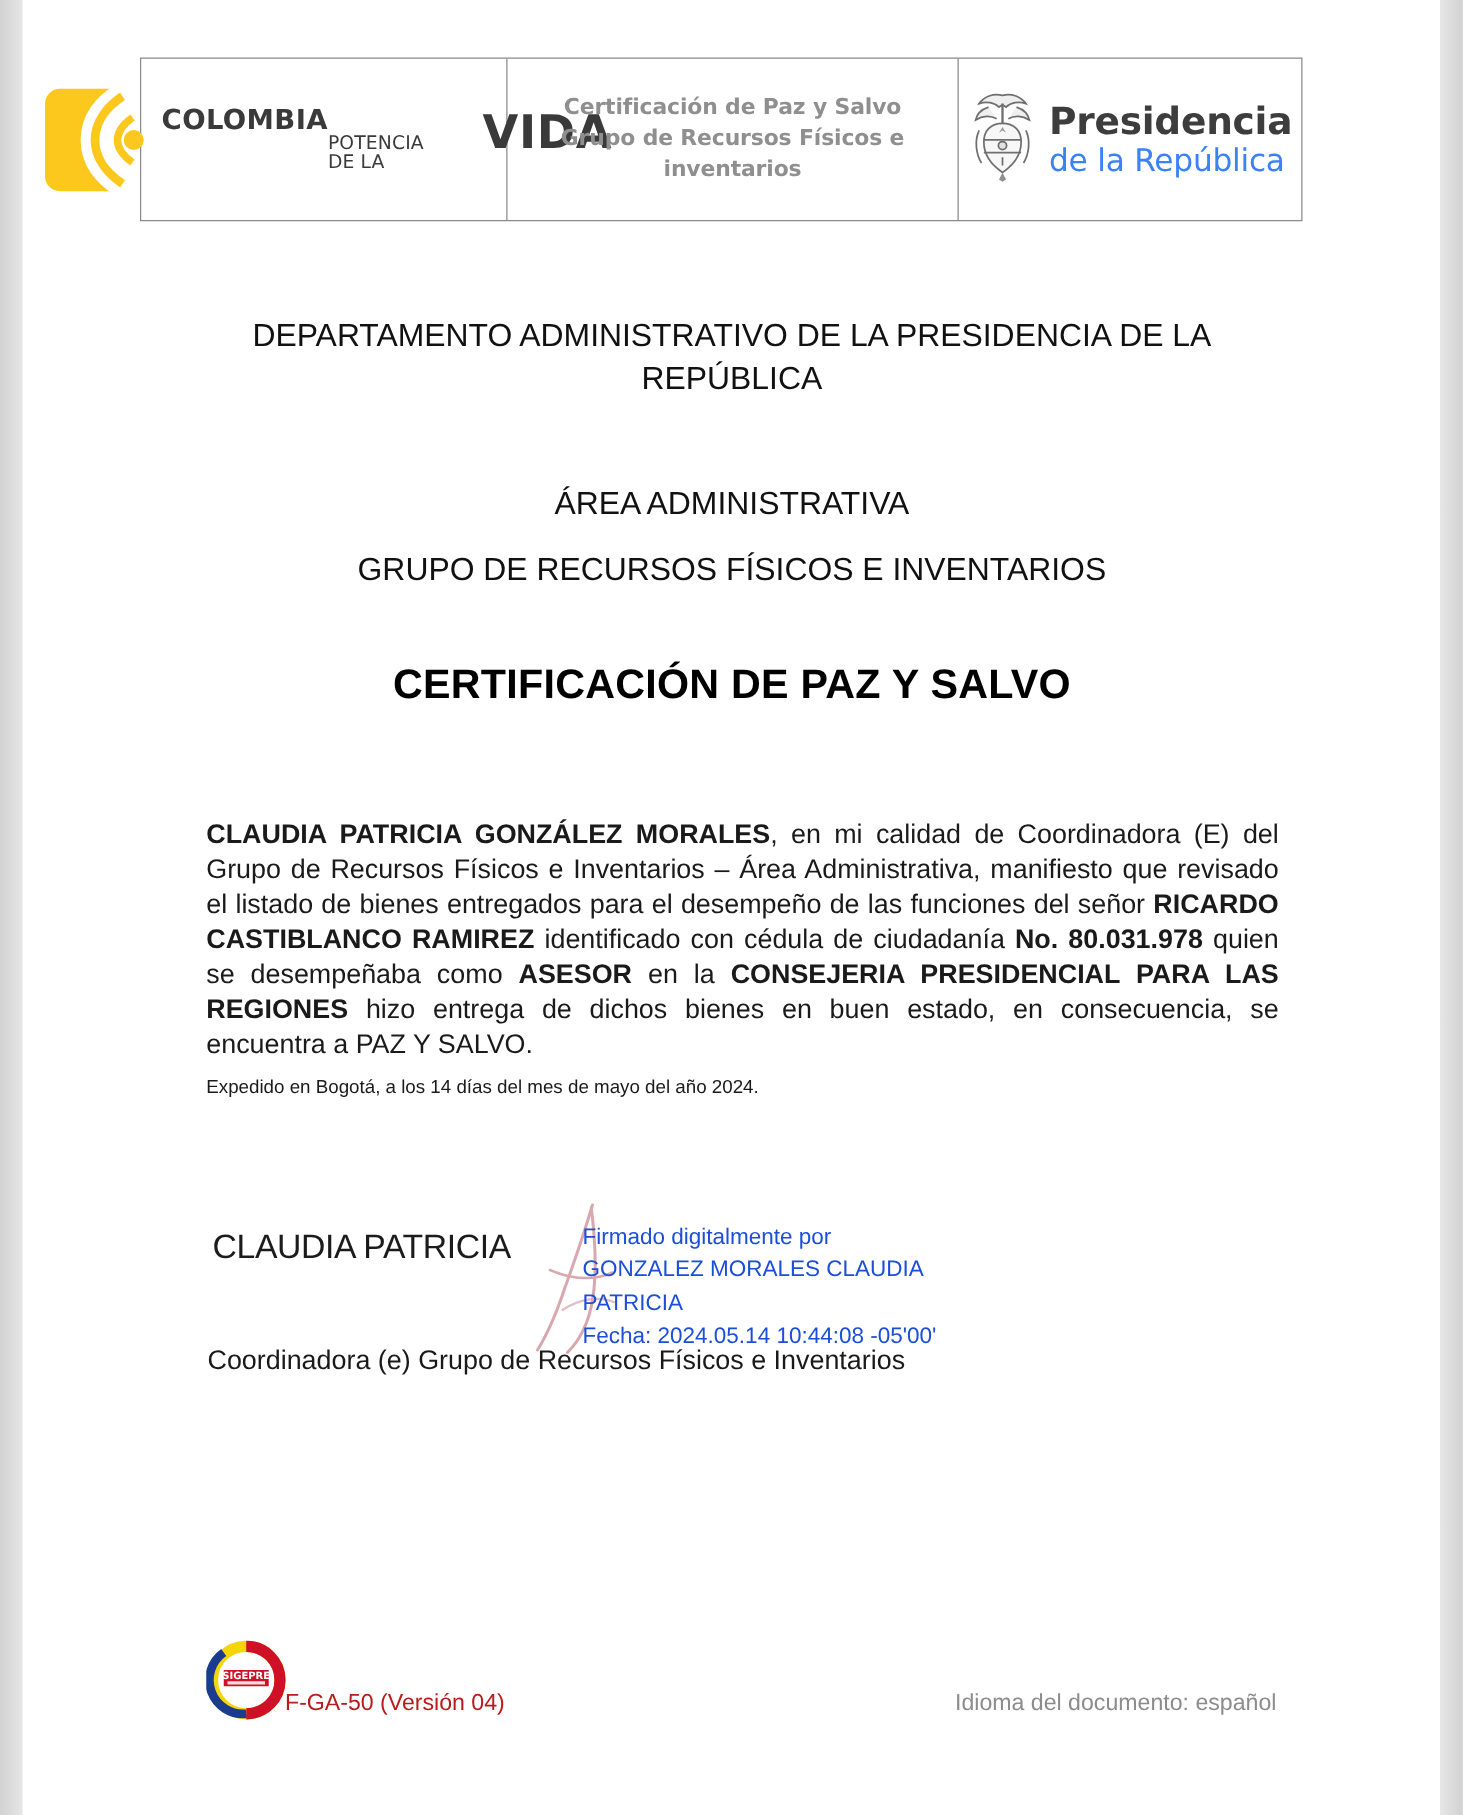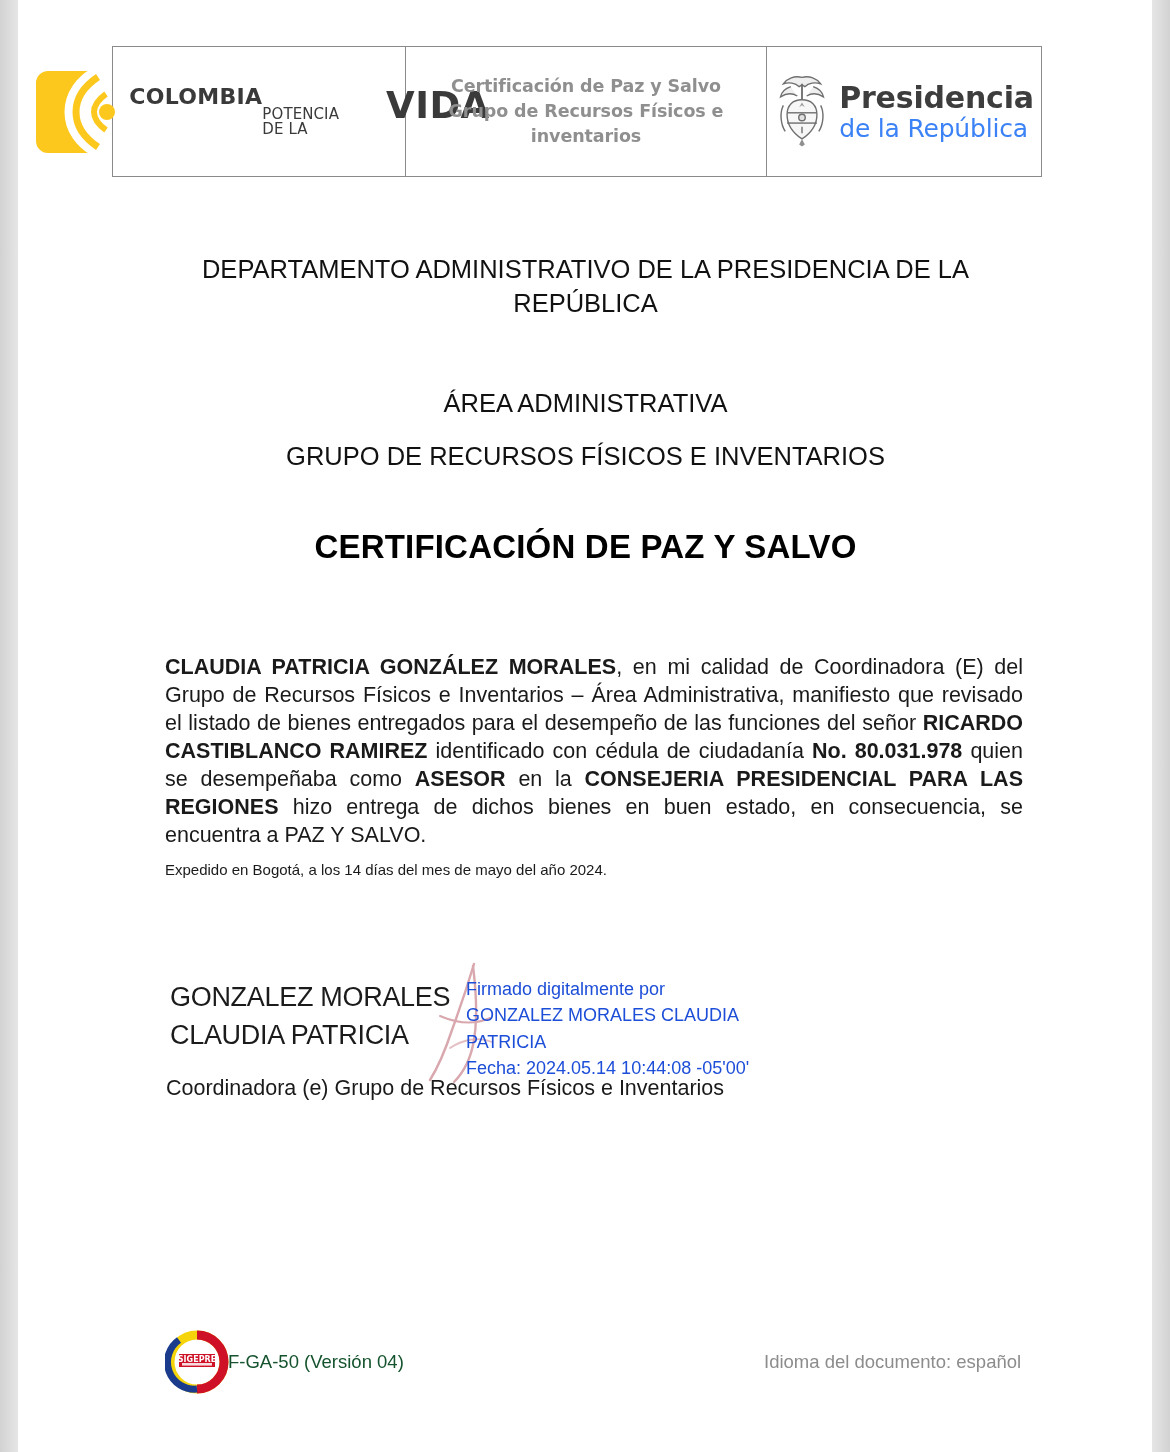--- a/index.html
+++ b/index.html
@@ -253,30 +253,30 @@
   .footer {
     position: absolute;
     left: 0;
     top: 1310px;
     width: 1134px;
     height: 90px;
   }
   .sigepre {
     position: absolute;
     left: 147px;
-    top: 20px;
+    top: 2px;
     width: 64px;
     height: 64px;
   }
   .footer-code {
     position: absolute;
     left: 210px;
     top: 41px;
     font-size: 18.5px;
-    color: #14532d;
+    color: #b91c1c;
   }
   .footer-lang {
     position: absolute;
     left: 746px;
     top: 41px;
     font-size: 18.5px;
     color: #8c8c8c;
   }
 
   .edge-left {
@@ -362,21 +362,20 @@
       <div class="area-line">ÁREA ADMINISTRATIVA</div>
       <div class="grupo-line">GRUPO DE RECURSOS FÍSICOS E INVENTARIOS</div>
       <div class="doc-title">CERTIFICACIÓN DE PAZ Y SALVO</div>
 
       <div class="para"><b>CLAUDIA PATRICIA GONZÁLEZ MORALES</b><span>, en mi calidad de Coordinadora (E) del Grupo de Recursos Físicos e Inventarios – Área Administrativa, manifiesto que revisado el listado de bienes entregados para el desempeño de las funciones del señor </span><b>RICARDO CASTIBLANCO RAMIREZ</b><span> identificado con cédula de ciudadanía </span><b>No. 80.031.978</b><span> quien se desempeñaba como </span><b>ASESOR</b><span> en la </span><b>CONSEJERIA PRESIDENCIAL PARA LAS REGIONES</b><span> hizo entrega de dichos bienes en buen estado, en consecuencia, se encuentra a PAZ Y SALVO.</span></div>
 
       <div class="expedido">Expedido en Bogotá, a los 14 días del mes de mayo del año 2024.</div>
 
       <div class="sig-block">
         <div class="sig-name">
-          <div>GONZALEZ MORALES</div>
           <div>CLAUDIA PATRICIA</div>
         </div>
         <div class="sig-flourish">
           <svg viewBox="0 0 110 135" width="110" height="135" aria-hidden="true">
             <g fill="none" stroke="#d9a8ae" stroke-width="2.4" stroke-linecap="round">
               <path d="M58 8 C52 28 44 52 36 74 C30 92 24 108 14 124"></path>
               <path d="M57 10 C60 34 62 60 58 84 C55 102 48 116 38 126"></path>
               <path d="M24 60 C38 66 56 70 74 62" stroke-width="2"></path>
               <path d="M34 92 C46 84 62 80 76 86" stroke-width="1.8" opacity="0.75"></path>
             </g>

